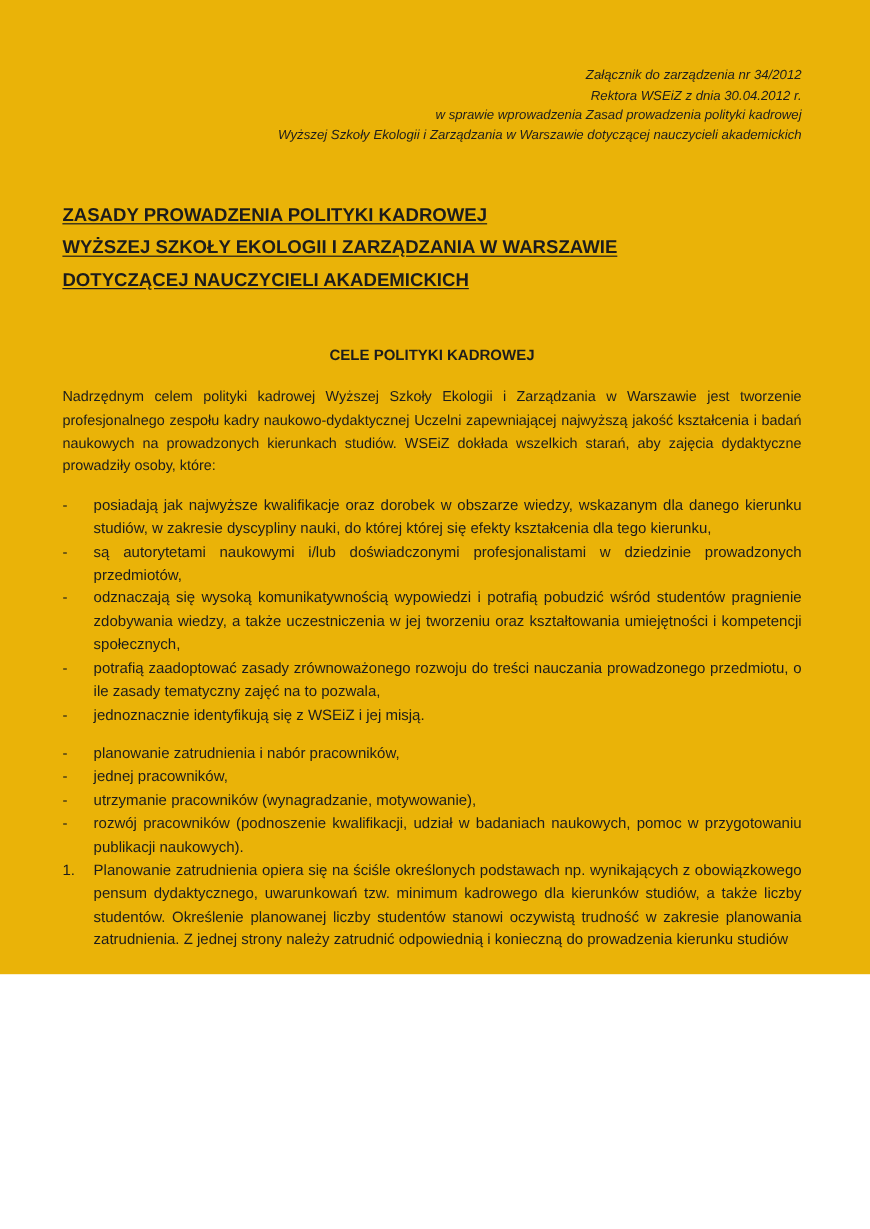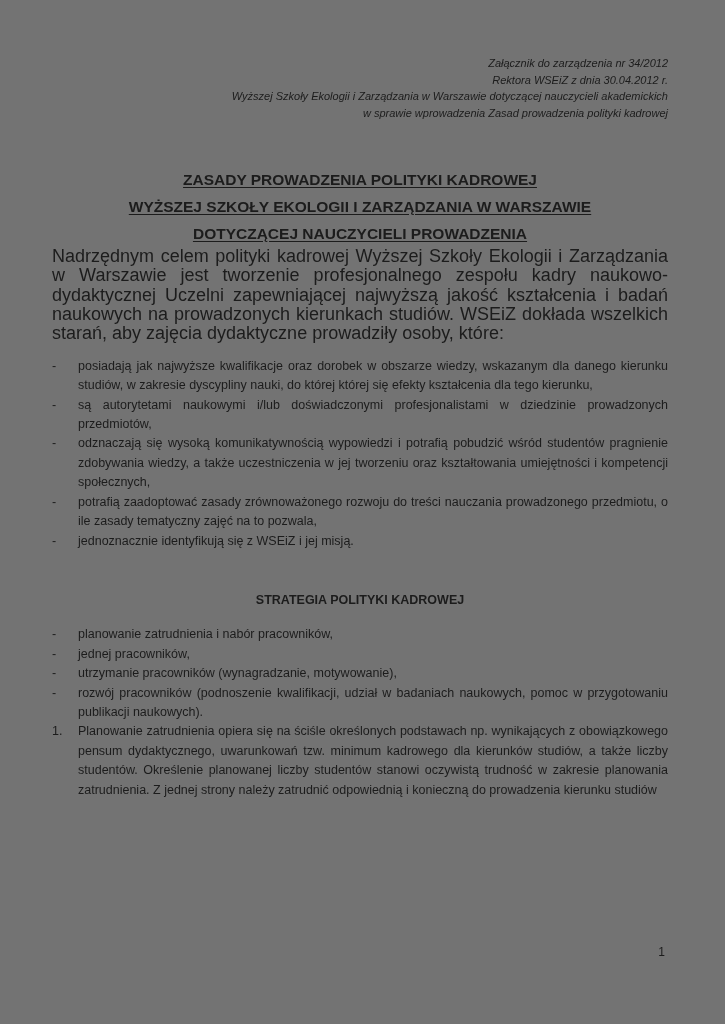--- a/index.html
+++ b/index.html
@@ -1,56 +1,55 @@
 <!DOCTYPE html>
 <html lang="pl"><head>
 <meta charset="utf-8">
 <style>
   * { margin: 0; padding: 0; box-sizing: border-box; }
   html, body { background: #ffffff; }
   .page {
     position: relative;
     width: 725px;
-    height: 1024px;
+    height: 812px;
     margin: 0 auto;
-    background: #737373;
+    background: #eab308;
     font-family: "Liberation Sans", sans-serif;
     color: #1c1c1c;
     padding: 55px 57px 0 52px;
     overflow: hidden;
   }
   .doc-header {
     text-align: right;
     font-style: italic;
     font-size: 11px;
     line-height: 16.7px;
     color: #1c1c1c;
   }
   .doc-title {
     margin-top: 44px;
-    text-align: center;
     font-weight: bold;
     font-size: 15.5px;
     line-height: 27px;
   }
   .doc-title .title-line {
     text-decoration: underline;
     text-underline-offset: 2px;
   }
   .section-heading {
     text-align: center;
     font-weight: bold;
     font-size: 12.5px;
     line-height: 19.4px;
     margin-top: 34px;
     margin-bottom: 15px;
   }
   .section-heading.gap-lg { margin-top: 40px; }
   .para {
-    font-size: 18px;
+    font-size: 12px;
     line-height: 19.4px;
     text-align: justify;
   }
   .bullets { margin-top: 13px; }
   .bullet, .numbered-item {
     display: flex;
     font-size: 12.5px;
     line-height: 19.4px;
   }
   .bullet .marker, .numbered-item .num { flex: 0 0 26px; }
@@ -67,30 +66,31 @@
   }
 </style>
 </head>
 <body>
 
 <div class="page">
 
   <div class="doc-header">
     <div>Załącznik do zarządzenia nr 34/2012</div>
     <div>Rektora WSEiZ z dnia 30.04.2012 r.</div>
+    <div>w sprawie wprowadzenia Zasad prowadzenia polityki kadrowej</div>
     <div>Wyższej Szkoły Ekologii i Zarządzania w Warszawie dotyczącej nauczycieli akademickich</div>
-    <div>w sprawie wprowadzenia Zasad prowadzenia polityki kadrowej</div>
   </div>
 
   <div class="doc-title">
     <div><span class="title-line">ZASADY PROWADZENIA POLITYKI KADROWEJ</span></div>
     <div><span class="title-line">WYŻSZEJ SZKOŁY EKOLOGII I ZARZĄDZANIA W WARSZAWIE</span></div>
-    <div><span class="title-line">DOTYCZĄCEJ NAUCZYCIELI PROWADZENIA</span></div>
+    <div><span class="title-line">DOTYCZĄCEJ NAUCZYCIELI AKADEMICKICH</span></div>
   </div>
 
+  <div class="section-heading gap-lg">CELE POLITYKI KADROWEJ</div>
 
   <div class="para">Nadrzędnym celem polityki kadrowej Wyższej Szkoły Ekologii i Zarządzania w Warszawie jest tworzenie profesjonalnego zespołu kadry naukowo-dydaktycznej Uczelni zapewniającej najwyższą jakość kształcenia i badań naukowych na prowadzonych kierunkach studiów. WSEiZ dokłada wszelkich starań, aby zajęcia dydaktyczne prowadziły osoby, które:</div>
 
   <div class="bullets">
     <div class="bullet">
       <span class="marker">-</span>
       <span class="text">posiadają jak najwyższe kwalifikacje oraz dorobek w obszarze wiedzy, wskazanym dla danego kierunku studiów, w zakresie dyscypliny nauki, do której której się efekty kształcenia dla tego kierunku,</span>
     </div>
     <div class="bullet">
       <span class="marker">-</span>
@@ -103,21 +103,20 @@
     <div class="bullet">
       <span class="marker">-</span>
       <span class="text">potrafią zaadoptować zasady zrównoważonego rozwoju do treści nauczania prowadzonego przedmiotu, o ile zasady tematyczny zajęć na to pozwala,</span>
     </div>
     <div class="bullet">
       <span class="marker">-</span>
       <span class="text">jednoznacznie identyfikują się z WSEiZ i jej misją.</span>
     </div>
   </div>
 
-  <div class="section-heading gap-lg">STRATEGIA POLITYKI KADROWEJ</div>
 
 
   <div class="bullets">
     <div class="bullet">
       <span class="marker">-</span>
       <span class="text">planowanie zatrudnienia i nabór pracowników,</span>
     </div>
     <div class="bullet">
       <span class="marker">-</span>
       <span class="text">jednej pracowników,</span>

